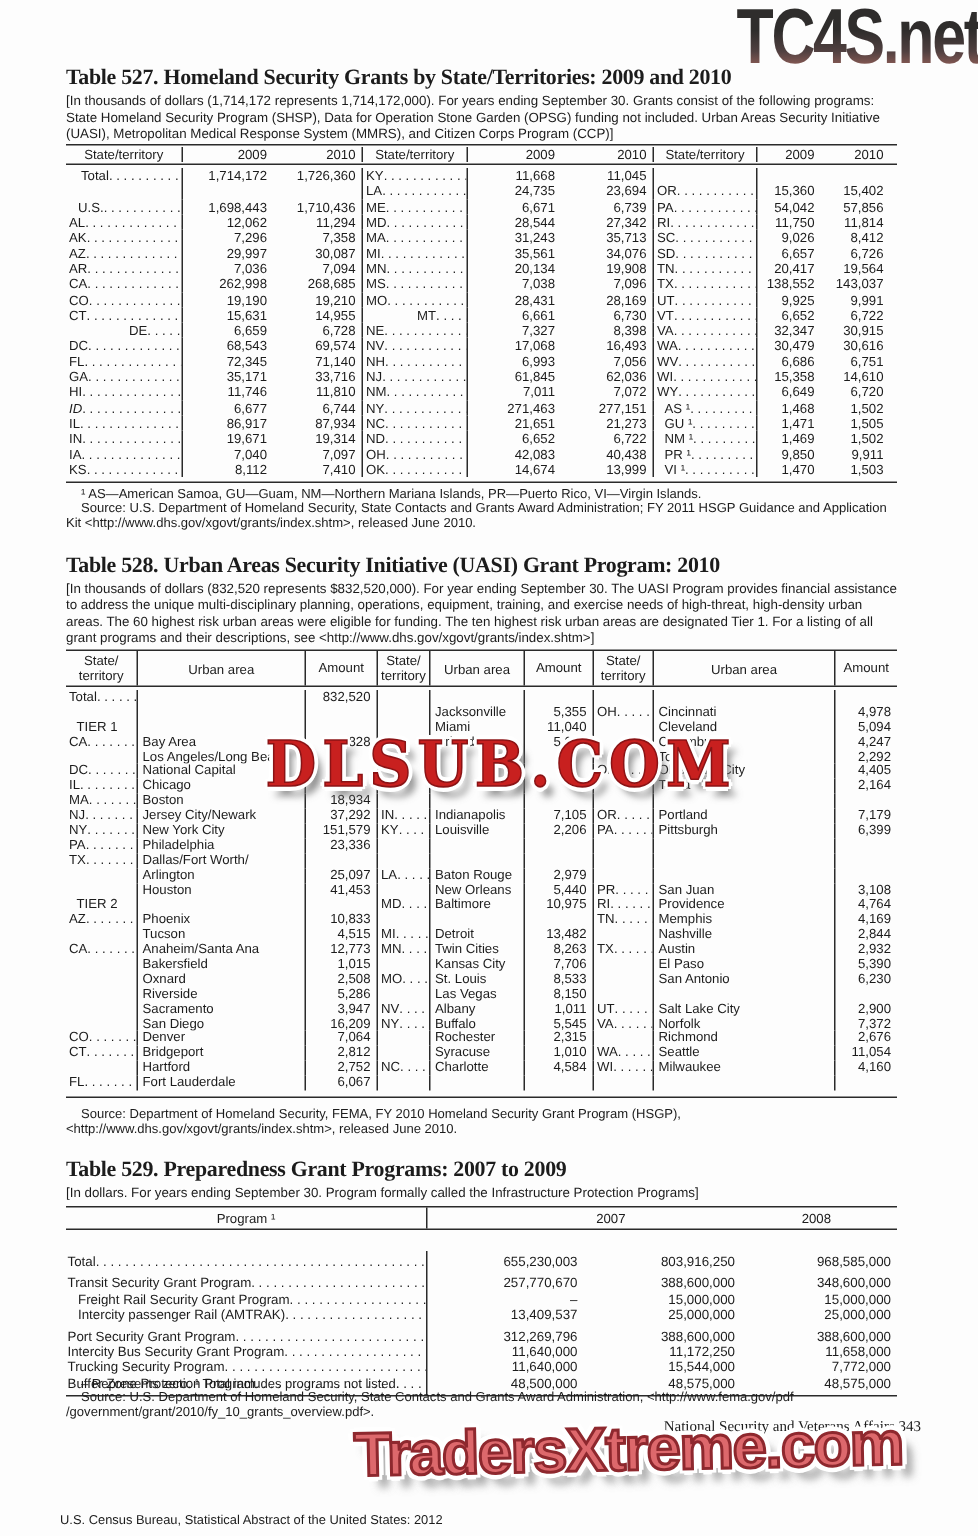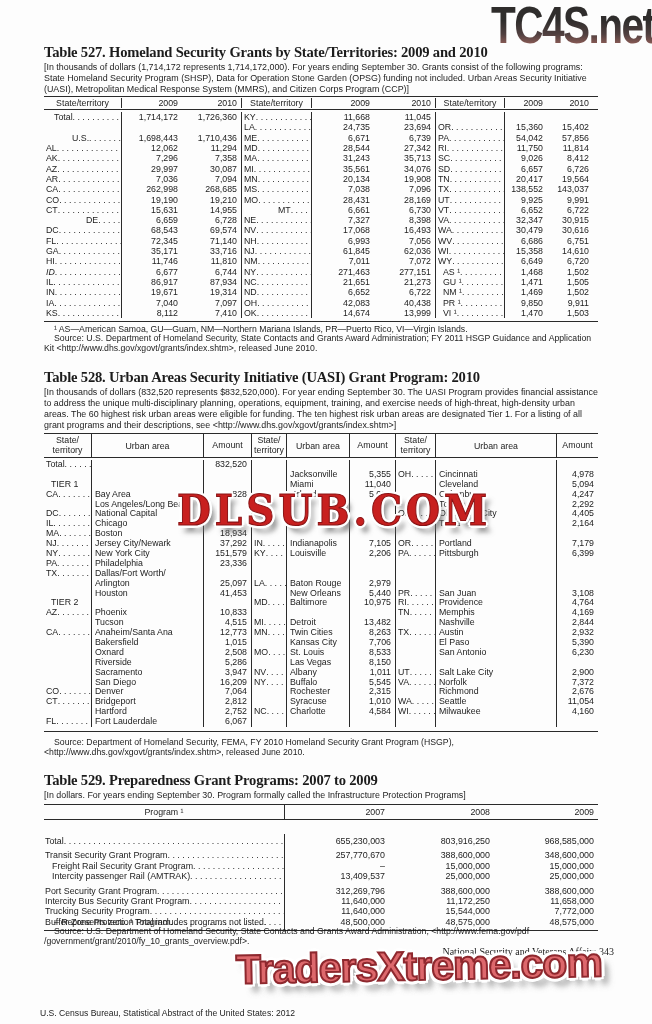--- a/index.html
+++ b/index.html
@@ -31,21 +31,21 @@
   
   #t528h,#t528b{grid-template-columns:48px 112px 48px 35px 63px 46px 40px 121px 41px;}
   #t528h{border-top:1px solid #2a2a2a;border-bottom:1px solid #2a2a2a;height:25px;font-size:8.8px;}
   #t528h .mid{display:flex;align-items:center;justify-content:center;}
   #t528h .bot{display:flex;align-items:center;justify-content:center;padding-bottom:1px;}
   #t528h .two{display:flex;flex-direction:column;align-items:center;justify-content:center;line-height:9.5px;}
   #t528b{font-size:8.8px;line-height:9.9px;grid-auto-rows:9.9px;border-bottom:1px solid #2a2a2a;padding:2px 0 4px;}
 
   
   #t529h,.r529{display:grid;grid-template-columns:240px 105px 105px 104px;}
-  #t529h{position:relative;border-top:1px solid #2a2a2a;border-bottom:1px solid #2a2a2a;height:14px;align-items:center;}
+  #t529h{position:relative;border-top:1px solid #2a2a2a;border-bottom:1px solid #2a2a2a;height:14px;align-items:center;gap:32px;}
   #t529b{position:relative;border-bottom:1px solid #2a2a2a;padding:2px 0 3px;}
   #t529h::after,#t529b::after{content:"";position:absolute;left:240px;top:0;bottom:0;width:1px;background:#2a2a2a;}
   .r529{font-size:8.9px;line-height:10.4px;}
   .r529 .pst{display:flex;overflow:hidden;white-space:nowrap;padding-left:1px;box-sizing:border-box;}
   .r529.gap{margin-top:4px;}
   .r529 .ind{padding-left:8px;}
 
   
   .foot-right{position:absolute;left:44px;width:570px;top:946px;text-align:right;font-size:10px;font-family:"Liberation Serif","DejaVu Serif",serif;}
   .foot-left{position:absolute;left:40px;top:1008px;font-size:8.6px;}
@@ -119,21 +119,21 @@
     </div>
     <div class="num">24,735</div>
     <div class="num br">23,694</div>
     <div class="st br">
       <div style="white-space: nowrap;">OR</div>
       <div class="dt"></div>
     </div>
     <div class="num">15,360</div>
     <div class="num">15,402</div>
     <div class="st br bold" style="padding-left: 8px;">
-      <div style="white-space: nowrap; margin-left: 20px;">U.S.</div>
+      <div style="white-space: nowrap;">U.S.</div>
       <div class="dt"></div>
     </div>
     <div class="num bold">1,698,443</div>
     <div class="num bold br">1,710,436</div>
     <div class="st br">
       <div style="white-space: nowrap;">ME</div>
       <div class="dt"></div>
     </div>
     <div class="num">6,671</div>
     <div class="num br">6,739</div>

